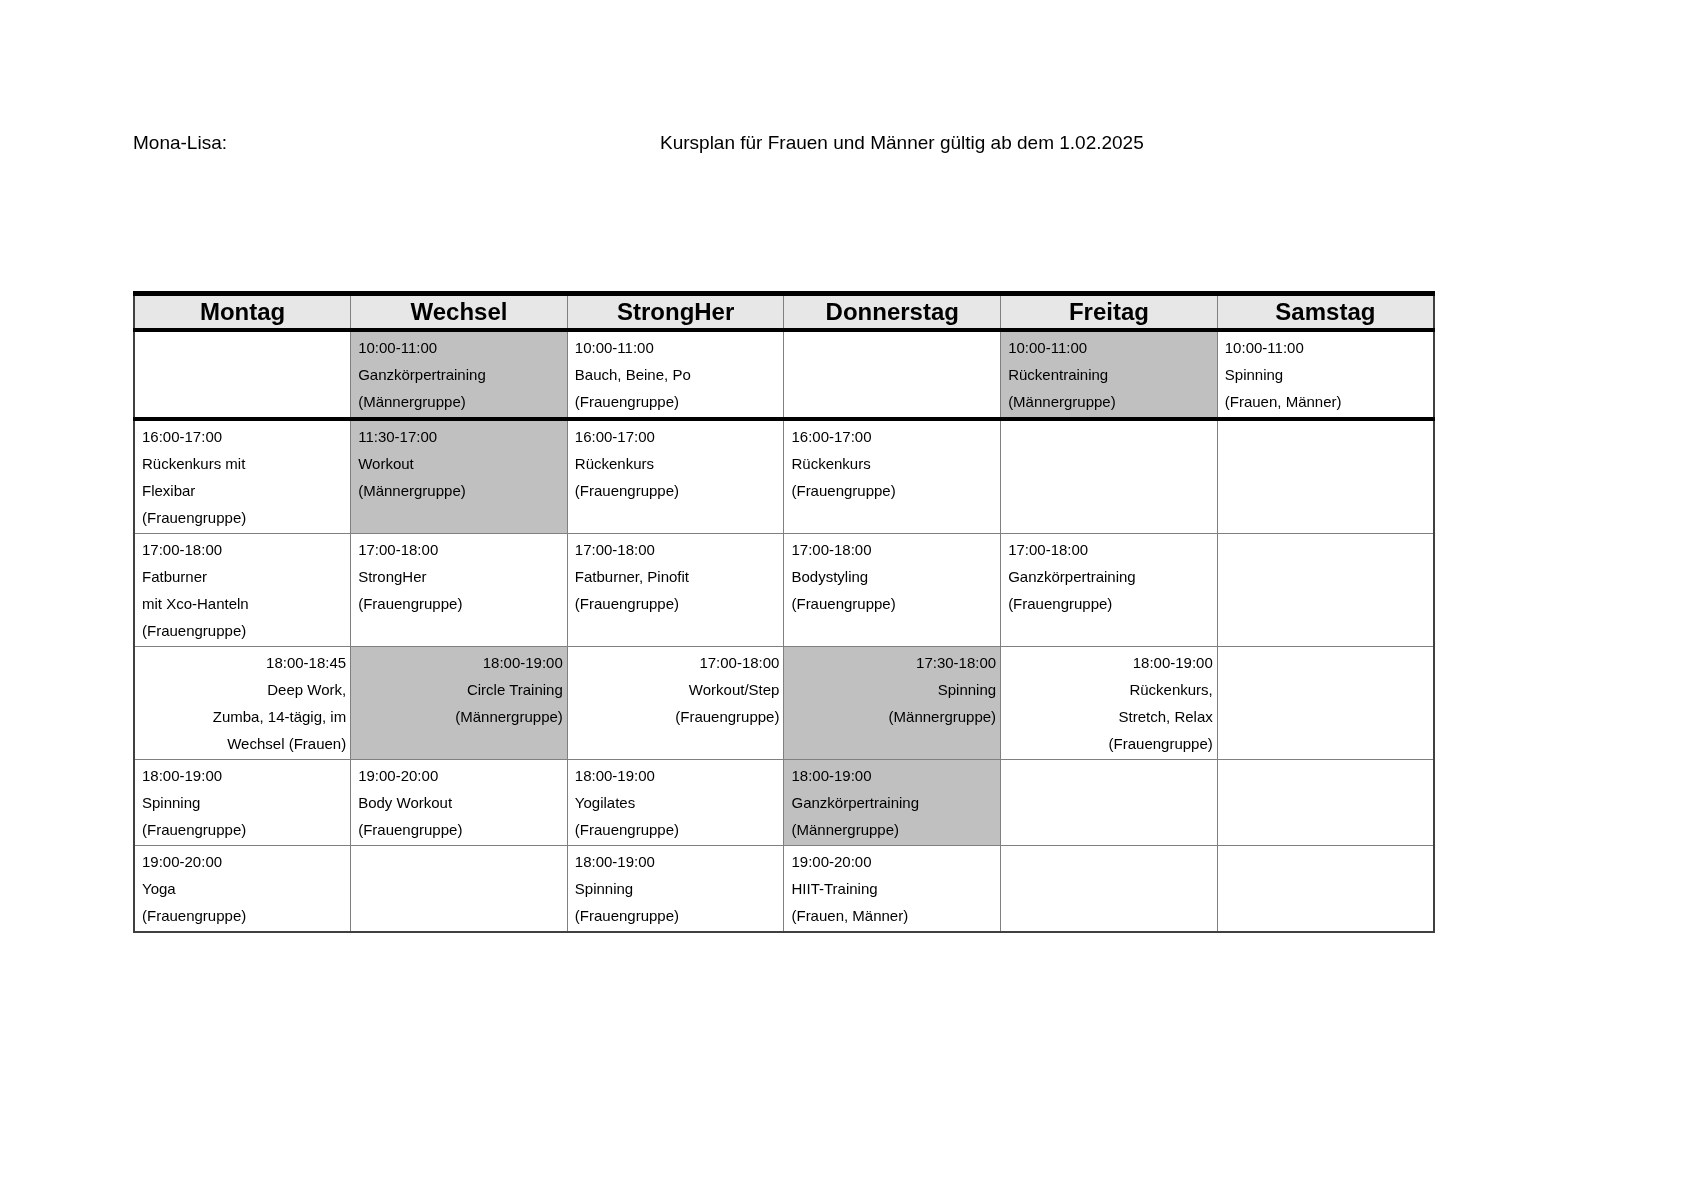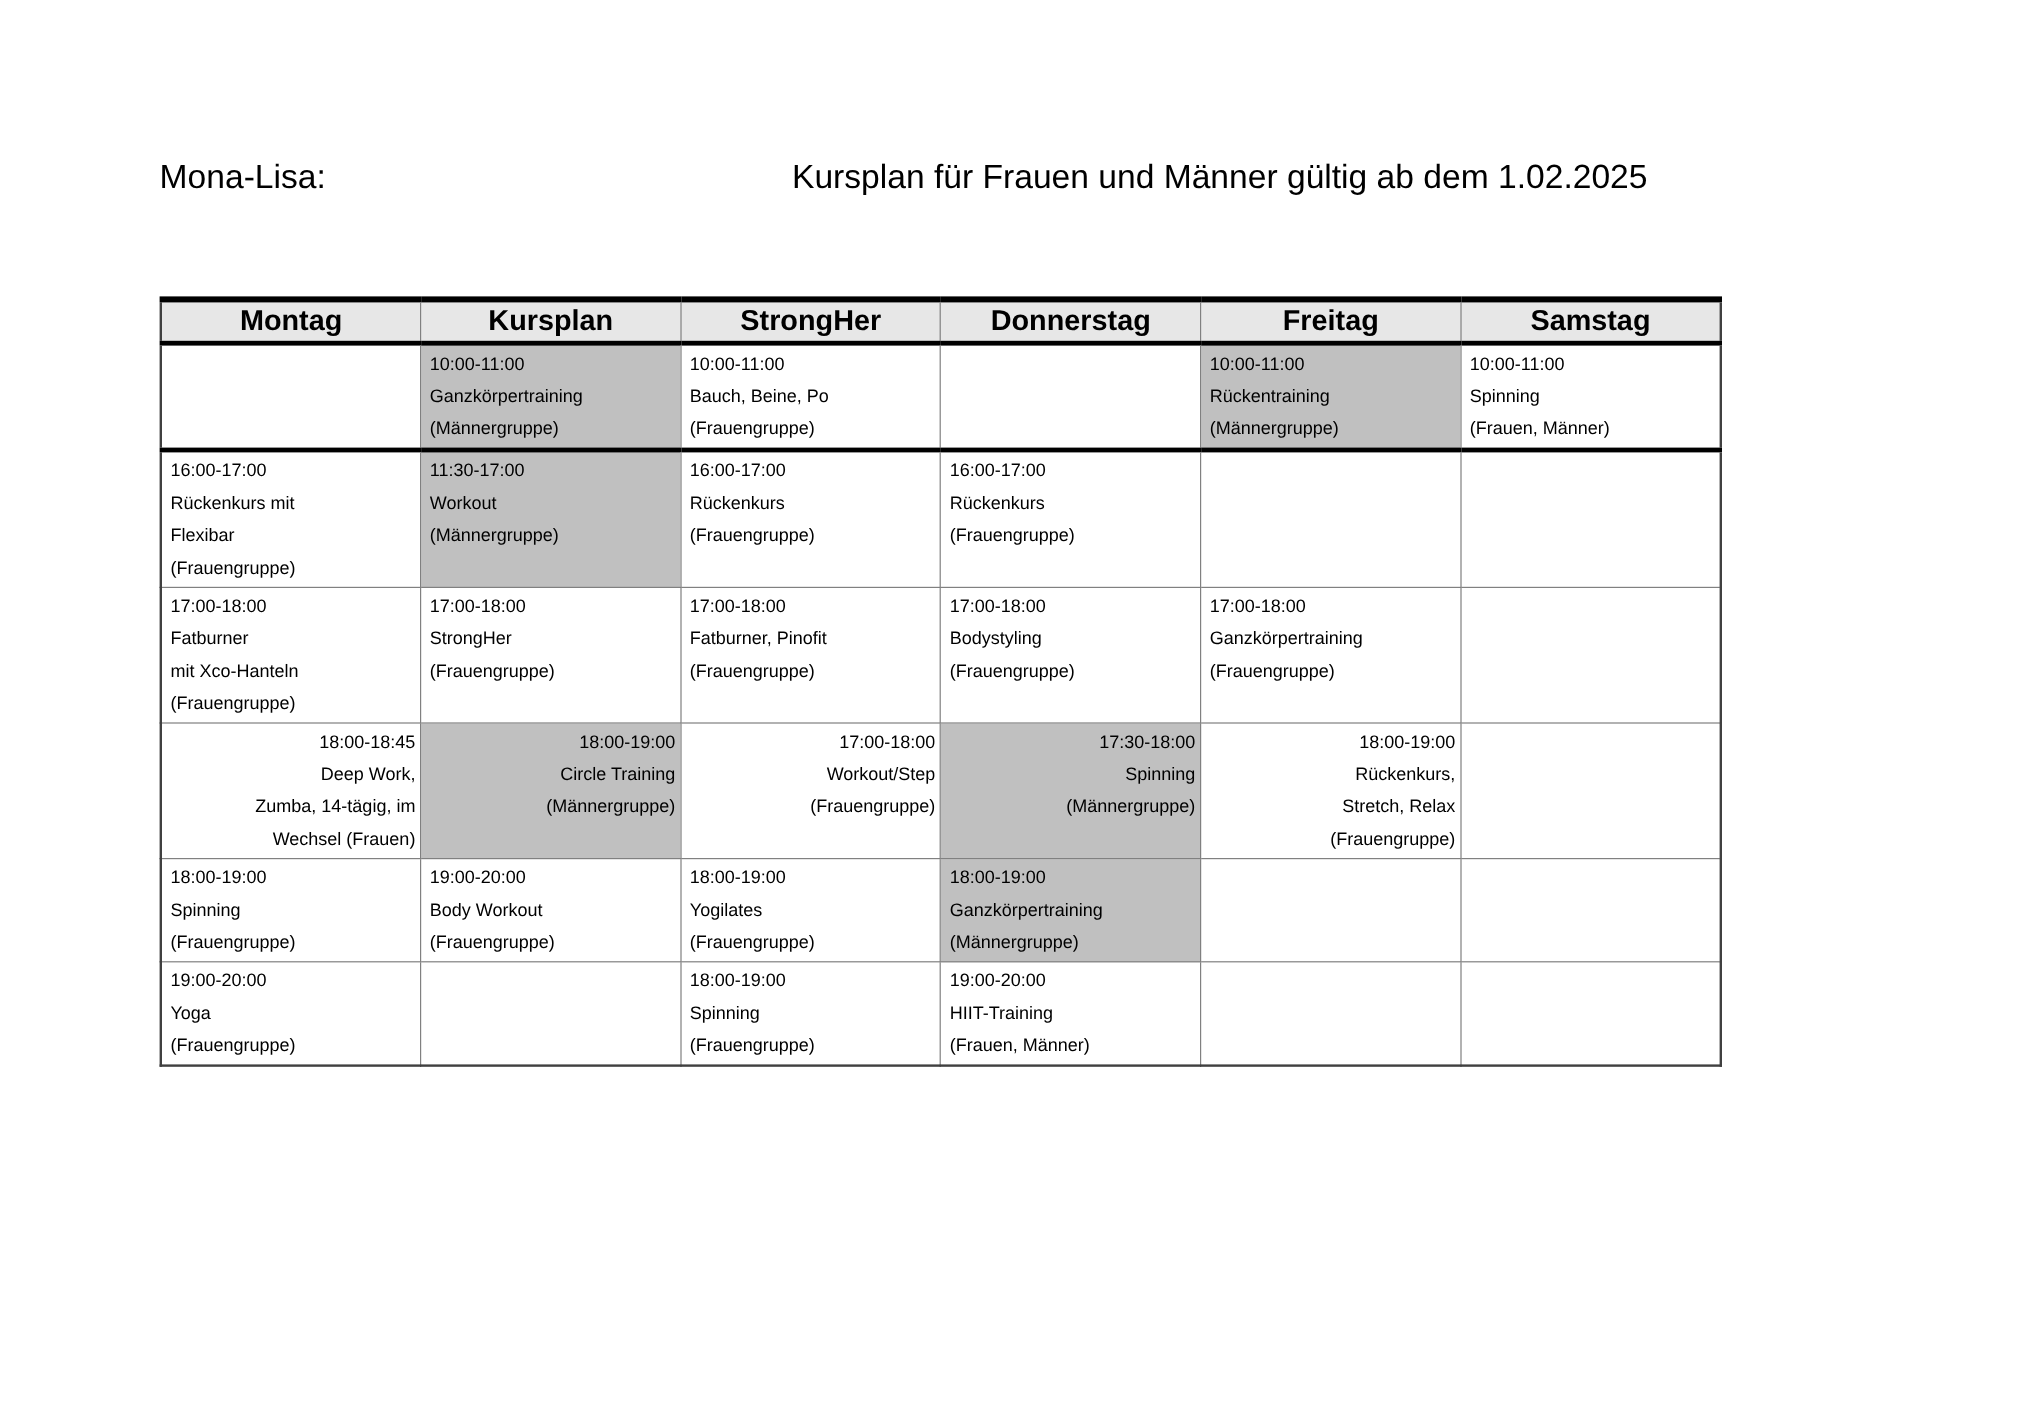--- a/index.html
+++ b/index.html
@@ -14,21 +14,21 @@
     font-family: "Liberation Sans", sans-serif;
     color: #000000;
     overflow: hidden;
   }
   .title-row {
     position: absolute;
     left: 133px;
     top: 132px;
     width: 1302px;
     height: 42px;
-    font-size: 28px;
+    font-size: 19px;
   }
   .studio-label {
     position: absolute;
     left: 0;
     top: 0;
     white-space: nowrap;
   }
   .plan-title {
     position: absolute;
     left: 527px;
@@ -39,20 +39,21 @@
     position: absolute;
     left: 133px;
     top: 247px;
     width: 1302px;
   }
   table.schedule {
     width: 100%;
     table-layout: fixed;
     border-collapse: collapse;
     border: 2px solid #404040;
+    margin-top: 44px;
   }
   table.schedule th,
   table.schedule td {
     border: 1px solid var(--thin-border, #808080);
   }
   table.schedule thead th {
     background: var(--header-bg, #e7e7e7);
     font-size: 24px;
     font-weight: bold;
     text-align: center;
@@ -85,21 +86,21 @@
 <div class="title-row">
   <span class="studio-label">Mona-Lisa:</span>
   <span class="plan-title">Kursplan für Frauen und Männer gültig ab dem 1.02.2025</span>
 </div>
 
 <div class="table-wrap">
   <table class="schedule">
     <thead>
       <tr>
           <th>Montag</th>
-          <th>Kursplan</th>
+          <th>Wechsel</th>
           <th>StrongHer</th>
           <th>Donnerstag</th>
           <th>Freitag</th>
           <th>Samstag</th>
         </tr>
     </thead>
     <tbody>
         <tr style="height: 84px;">
           <td></td>
           <td class="shaded">

